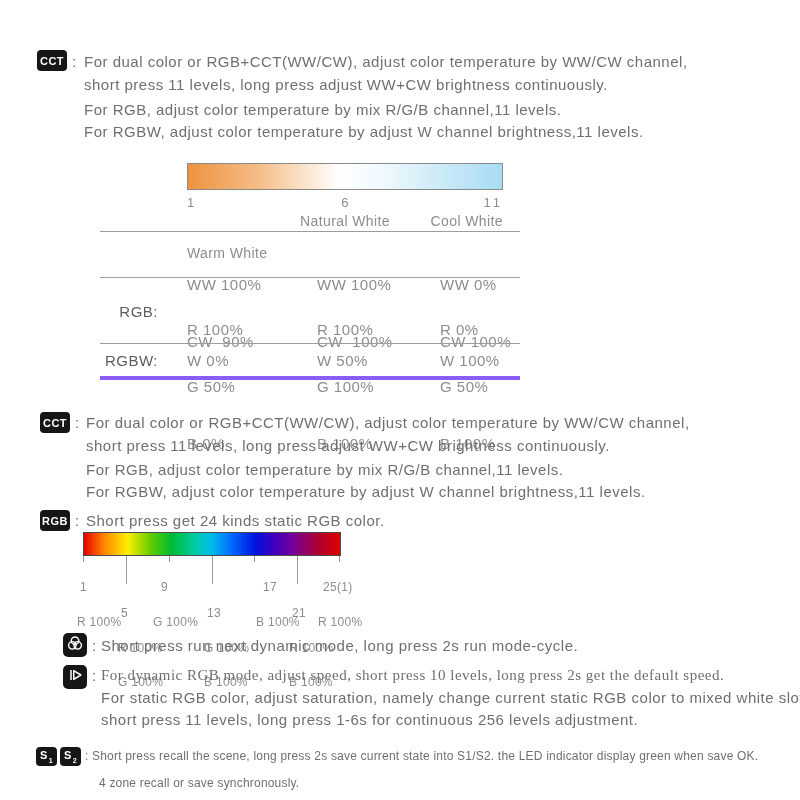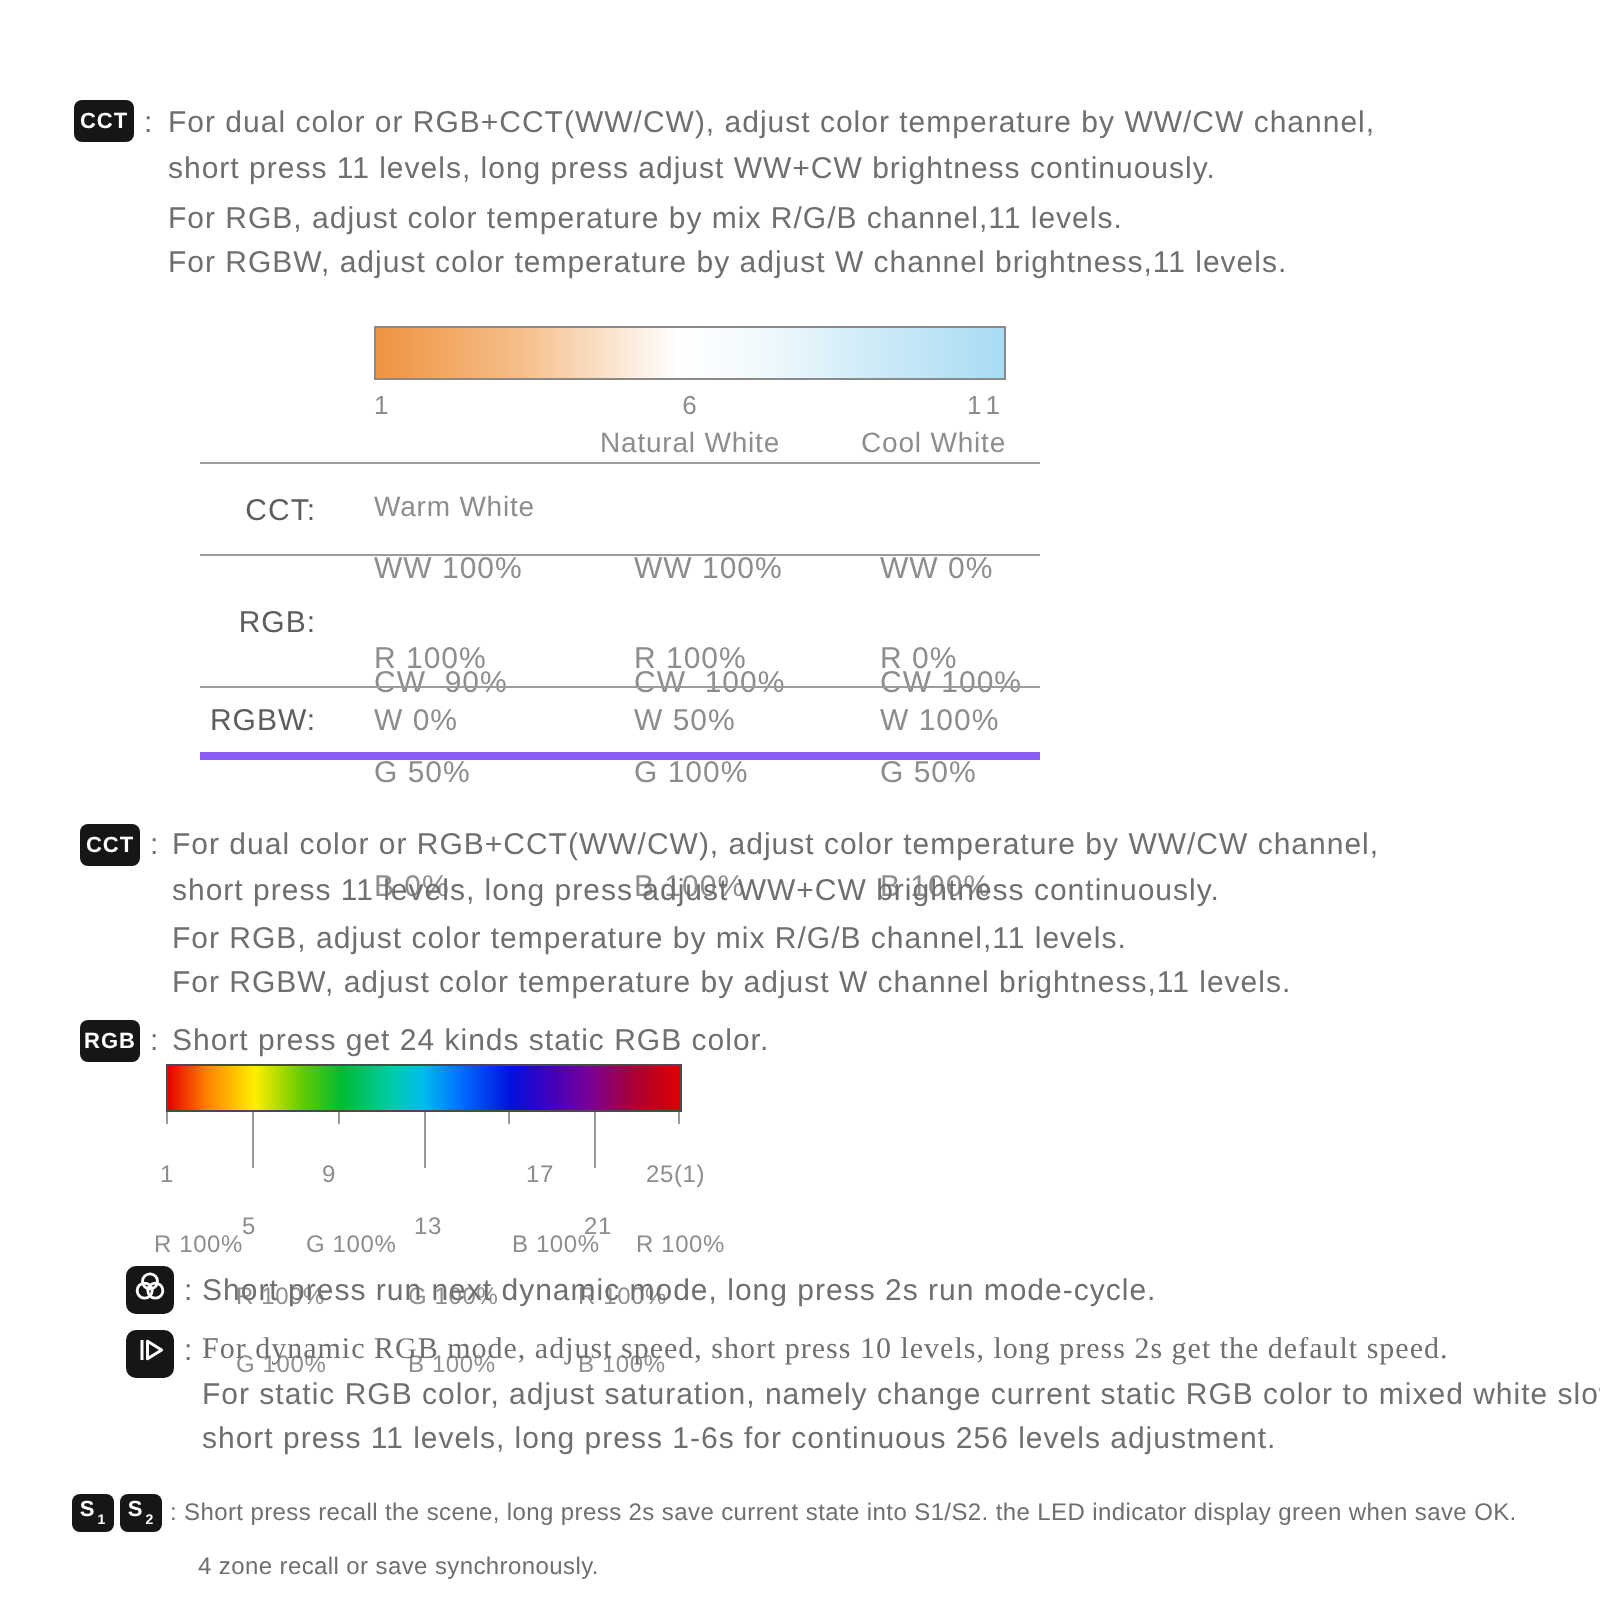--- a/index.html
+++ b/index.html
@@ -53,21 +53,20 @@
     <span class="scale-num abs" style="left:50%;transform:translateX(-50%);">6</span>
     <span class="scale-num abs" style="right:0;letter-spacing:3px;">11</span>
   </div>
   <div class="abs" style="left:187px;top:213px;width:316px;height:16px;">
     <span class="scale-name abs" style="left:0;margin-top:32px;">Warm White</span>
     <span class="scale-name abs" style="left:50%;transform:translateX(-50%);">Natural White</span>
     <span class="scale-name abs" style="right:0;">Cool White</span>
   </div>
 
   <div class="t-row" style="top:231px;height:46px;">
-    <div class="t-label">CCT:</div>
     <div class="t-cell c1" style="padding-top:5px;">
       <div>WW 100%</div>
       <div>CW  90%</div>
     </div>
     <div class="t-cell c2" style="padding-top:5px;">
       <div>WW 100%</div>
       <div>CW  100%</div>
     </div>
     <div class="t-cell c3" style="padding-top:5px;">
       <div>WW 0%</div>

